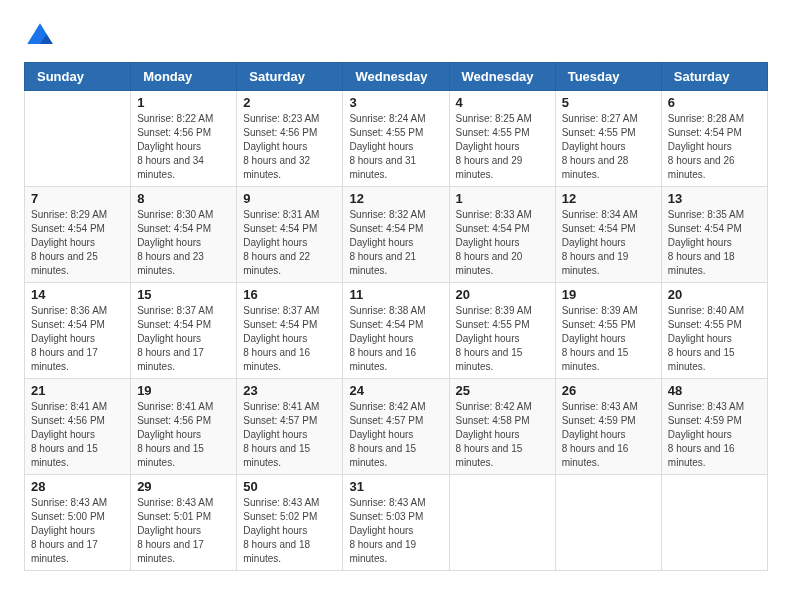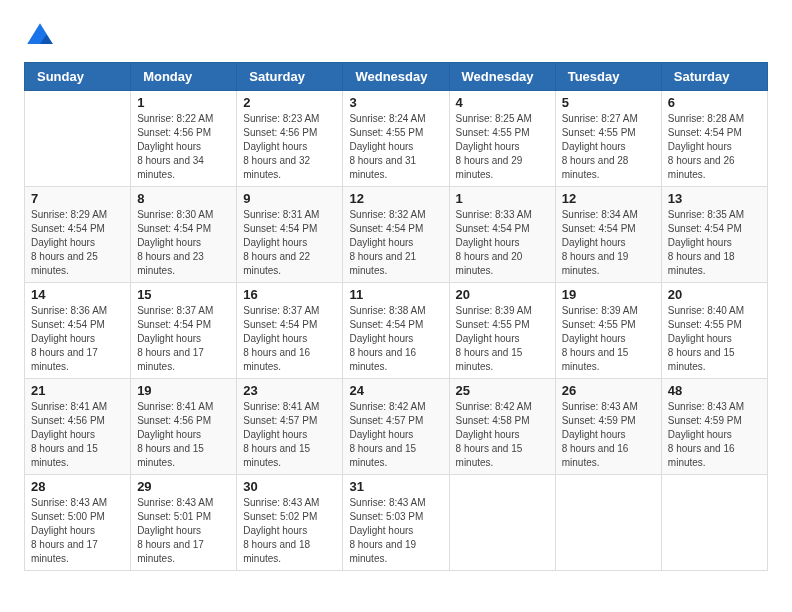--- a/index.html
+++ b/index.html
@@ -243,21 +243,21 @@
       <tr>
         <td>
           <span class="day-number">28</span>
           <div class="day-info">Sunrise: 8:43 AM<br>Sunset: 5:00 PM<br>Daylight hours<br>8 hours and 17 minutes.</div>
         </td>
         <td>
           <span class="day-number">29</span>
           <div class="day-info">Sunrise: 8:43 AM<br>Sunset: 5:01 PM<br>Daylight hours<br>8 hours and 17 minutes.</div>
         </td>
         <td>
-          <span class="day-number">30</span>
+          <span class="day-number">50</span>
           <div class="day-info">Sunrise: 8:43 AM<br>Sunset: 5:02 PM<br>Daylight hours<br>8 hours and 18 minutes.</div>
         </td>
         <td>
           <span class="day-number">31</span>
           <div class="day-info">Sunrise: 8:43 AM<br>Sunset: 5:03 PM<br>Daylight hours<br>8 hours and 19 minutes.</div>
         </td>
         <td class="empty-cell"></td>
         <td class="empty-cell"></td>
         <td class="empty-cell"></td>
       </tr>

